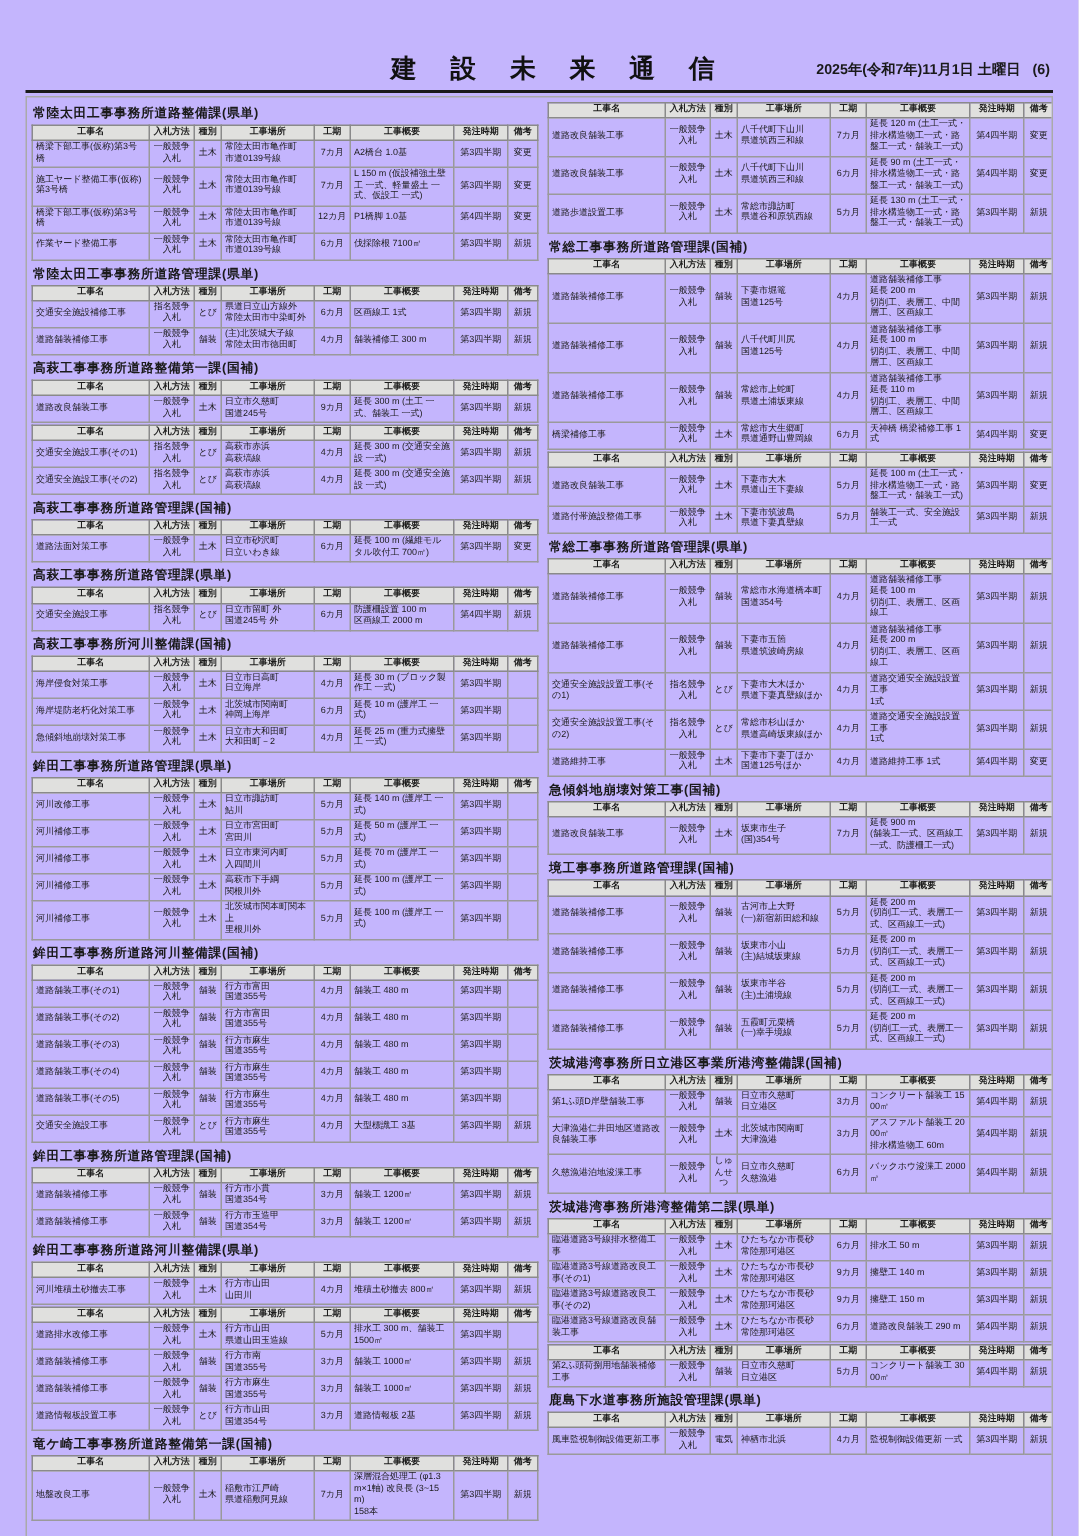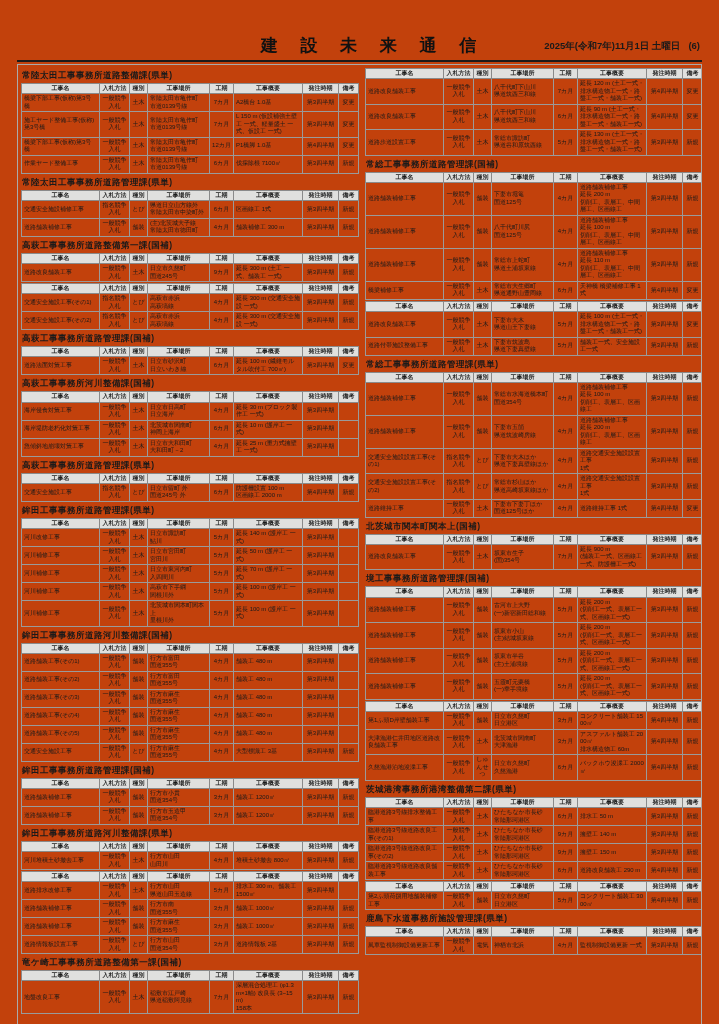--- a/index.html
+++ b/index.html
@@ -1,18 +1,18 @@
 <!DOCTYPE html>
 <html><head>
 <meta charset="utf-8">
 <style>
   html,body{margin:0;padding:0;background:#e9e9e7;}
   .page{
     position:relative;width:719px;height:1024px;box-sizing:border-box;
-    background:#c2410c;margin:0 auto;overflow:hidden;
+    background:#c4b5fd;margin:0 auto;overflow:hidden;
     font-family:"Liberation Sans","DejaVu Sans",sans-serif;color:#1a1a1a;
     padding:34px 17px 6px 17px;
   }
   .masthead{position:relative;height:26px;border-bottom:2px solid #1a1a1a;margin-bottom:2px;}
   .mast-title{
     position:absolute;left:50%;top:0;transform:translateX(-44%);
     font-size:17px;font-weight:bold;letter-spacing:9px;white-space:nowrap;color:#111;
   }
   .mast-date{position:absolute;right:2px;top:6px;font-size:9.5px;font-weight:bold;white-space:nowrap;}
   .mast-page{display:inline-block;margin-left:8px;}
@@ -294,82 +294,20 @@
 日立いわき線</td>
                   <td class="ac">6カ月</td>
                   <td class="al">延長 100 m (繊維モルタル吹付工 700㎡)</td>
                   <td class="ac">第3四半期</td>
                   <td class="ac">変更</td>
                 </tr>
               </tbody>
             </table>
           </section>
           <section class="sec">
-            <div class="sec-title">高萩工事事務所河川整備課(国補)</div>
-            <table>
-              <colgroup>
-                <col class="c0">
-                <col class="c1">
-                <col class="c2">
-                <col class="c3">
-                <col class="c4">
-                <col class="c5">
-                <col class="c6">
-                <col class="c7">
-              </colgroup>
-              <thead>
-                <tr>
-                  <th>工事名</th>
-                  <th>入札方法</th>
-                  <th>種別</th>
-                  <th>工事場所</th>
-                  <th>工期</th>
-                  <th>工事概要</th>
-                  <th>発注時期</th>
-                  <th>備考</th>
-                </tr>
-              </thead>
-              <tbody>
-                <tr>
-                  <td class="al">海岸侵食対策工事</td>
-                  <td class="ac">一般競争入札</td>
-                  <td class="ac">土木</td>
-                  <td class="al">日立市日高町
-日立海岸</td>
-                  <td class="ac">4カ月</td>
-                  <td class="al">延長 30 m (ブロック製作工 一式)</td>
-                  <td class="ac">第3四半期</td>
-                  <td class="ac"></td>
-                </tr>
-                <tr>
-                  <td class="al">海岸堤防老朽化対策工事</td>
-                  <td class="ac">一般競争入札</td>
-                  <td class="ac">土木</td>
-                  <td class="al">北茨城市関南町
-神岡上海岸</td>
-                  <td class="ac">6カ月</td>
-                  <td class="al">延長 10 m (護岸工 一式)</td>
-                  <td class="ac">第3四半期</td>
-                  <td class="ac"></td>
-                </tr>
-                <tr>
-                  <td class="al">急傾斜地崩壊対策工事</td>
-                  <td class="ac">一般競争入札</td>
-                  <td class="ac">土木</td>
-                  <td class="al">日立市大和田町
-大和田町－2</td>
-                  <td class="ac">4カ月</td>
-                  <td class="al">延長 25 m (重力式擁壁工 一式)</td>
-                  <td class="ac">第3四半期</td>
-                  <td class="ac"></td>
-                </tr>
-              </tbody>
-            </table>
-          </section>
-          <section class="sec">
             <div class="sec-title">高萩工事事務所道路管理課(県単)</div>
             <table>
               <colgroup>
                 <col class="c0">
                 <col class="c1">
                 <col class="c2">
                 <col class="c3">
                 <col class="c4">
                 <col class="c5">
                 <col class="c6">
@@ -397,20 +335,82 @@
                   <td class="ac">6カ月</td>
                   <td class="al">防護柵設置 100 m
 区画線工 2000 m</td>
                   <td class="ac">第4四半期</td>
                   <td class="ac">新規</td>
                 </tr>
               </tbody>
             </table>
           </section>
           <section class="sec">
+            <div class="sec-title">高萩工事事務所河川整備課(国補)</div>
+            <table>
+              <colgroup>
+                <col class="c0">
+                <col class="c1">
+                <col class="c2">
+                <col class="c3">
+                <col class="c4">
+                <col class="c5">
+                <col class="c6">
+                <col class="c7">
+              </colgroup>
+              <thead>
+                <tr>
+                  <th>工事名</th>
+                  <th>入札方法</th>
+                  <th>種別</th>
+                  <th>工事場所</th>
+                  <th>工期</th>
+                  <th>工事概要</th>
+                  <th>発注時期</th>
+                  <th>備考</th>
+                </tr>
+              </thead>
+              <tbody>
+                <tr>
+                  <td class="al">海岸侵食対策工事</td>
+                  <td class="ac">一般競争入札</td>
+                  <td class="ac">土木</td>
+                  <td class="al">日立市日高町
+日立海岸</td>
+                  <td class="ac">4カ月</td>
+                  <td class="al">延長 30 m (ブロック製作工 一式)</td>
+                  <td class="ac">第3四半期</td>
+                  <td class="ac"></td>
+                </tr>
+                <tr>
+                  <td class="al">海岸堤防老朽化対策工事</td>
+                  <td class="ac">一般競争入札</td>
+                  <td class="ac">土木</td>
+                  <td class="al">北茨城市関南町
+神岡上海岸</td>
+                  <td class="ac">6カ月</td>
+                  <td class="al">延長 10 m (護岸工 一式)</td>
+                  <td class="ac">第3四半期</td>
+                  <td class="ac"></td>
+                </tr>
+                <tr>
+                  <td class="al">急傾斜地崩壊対策工事</td>
+                  <td class="ac">一般競争入札</td>
+                  <td class="ac">土木</td>
+                  <td class="al">日立市大和田町
+大和田町－2</td>
+                  <td class="ac">4カ月</td>
+                  <td class="al">延長 25 m (重力式擁壁工 一式)</td>
+                  <td class="ac">第3四半期</td>
+                  <td class="ac"></td>
+                </tr>
+              </tbody>
+            </table>
+          </section>
+          <section class="sec">
             <div class="sec-title">鉾田工事事務所道路管理課(県単)</div>
             <table>
               <colgroup>
                 <col class="c0">
                 <col class="c1">
                 <col class="c2">
                 <col class="c3">
                 <col class="c4">
                 <col class="c5">
                 <col class="c6">
@@ -1062,21 +1062,21 @@
 国道125号ほか</td>
                   <td class="ac">4カ月</td>
                   <td class="al">道路維持工事 1式</td>
                   <td class="ac">第4四半期</td>
                   <td class="ac">変更</td>
                 </tr>
               </tbody>
             </table>
           </section>
           <section class="sec">
-            <div class="sec-title">北茨城市関本町関本上(国補)</div>
+            <div class="sec-title">急傾斜地崩壊対策工事(国補)</div>
             <table>
               <colgroup>
                 <col class="c0">
                 <col class="c1">
                 <col class="c2">
                 <col class="c3">
                 <col class="c4">
                 <col class="c5">
                 <col class="c6">
                 <col class="c7">
@@ -1180,20 +1180,21 @@
                   <td class="ac">5カ月</td>
                   <td class="al">延長 200 m
 (切削工一式、表層工一式、区画線工一式)</td>
                   <td class="ac">第3四半期</td>
                   <td class="ac">新規</td>
                 </tr>
               </tbody>
             </table>
           </section>
           <section class="sec">
+            <div class="sec-title">茨城港湾事務所日立港区事業所港湾整備課(国補)</div>
             <table>
               <colgroup>
                 <col class="c0">
                 <col class="c1">
                 <col class="c2">
                 <col class="c3">
                 <col class="c4">
                 <col class="c5">
                 <col class="c6">
                 <col class="c7">

